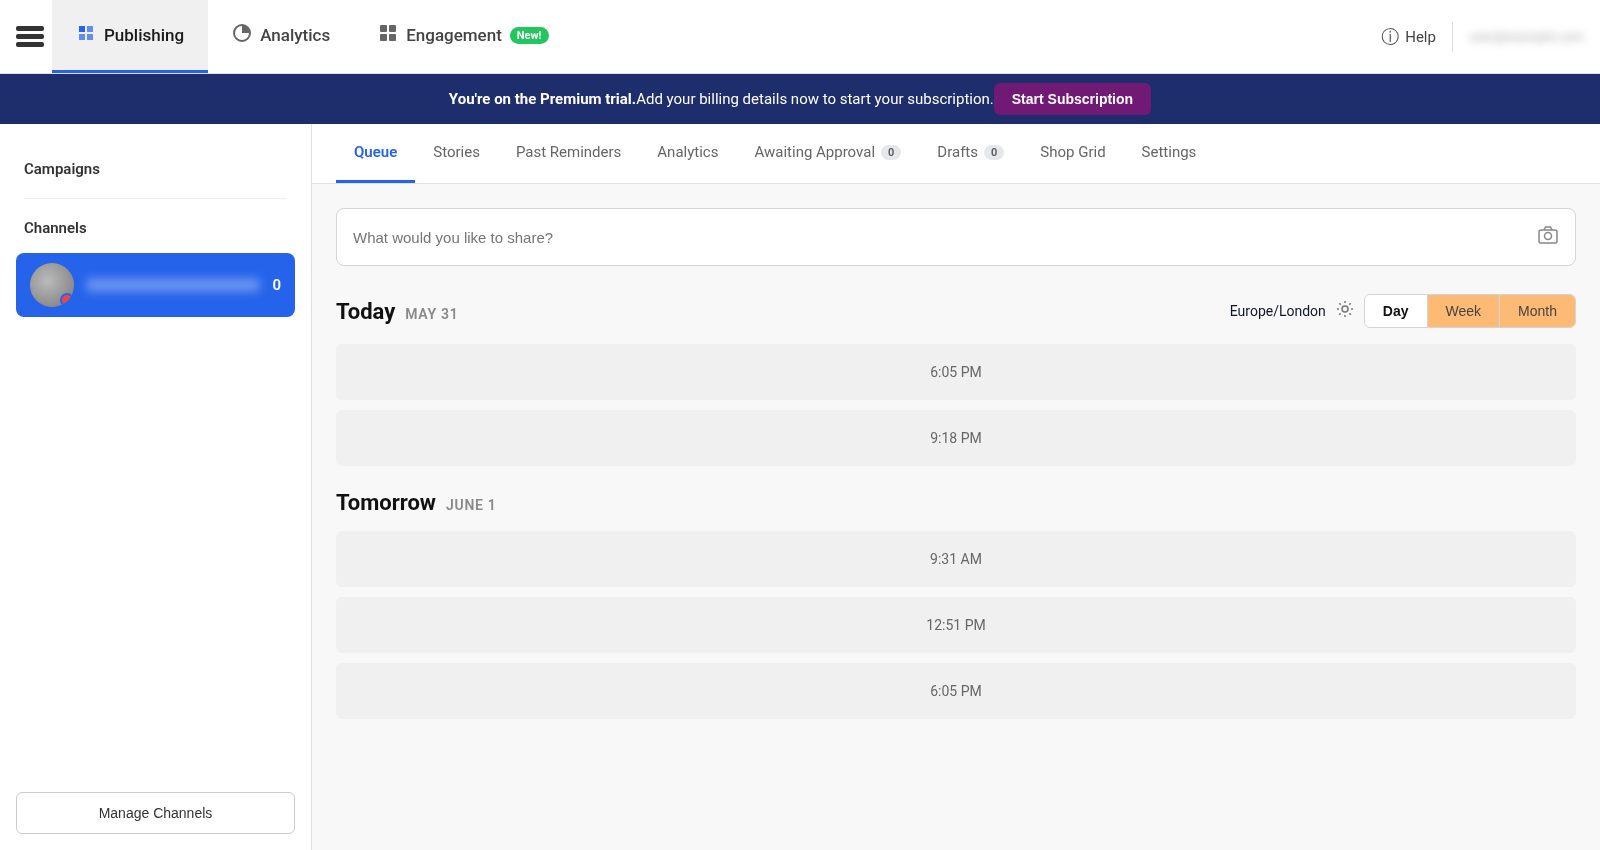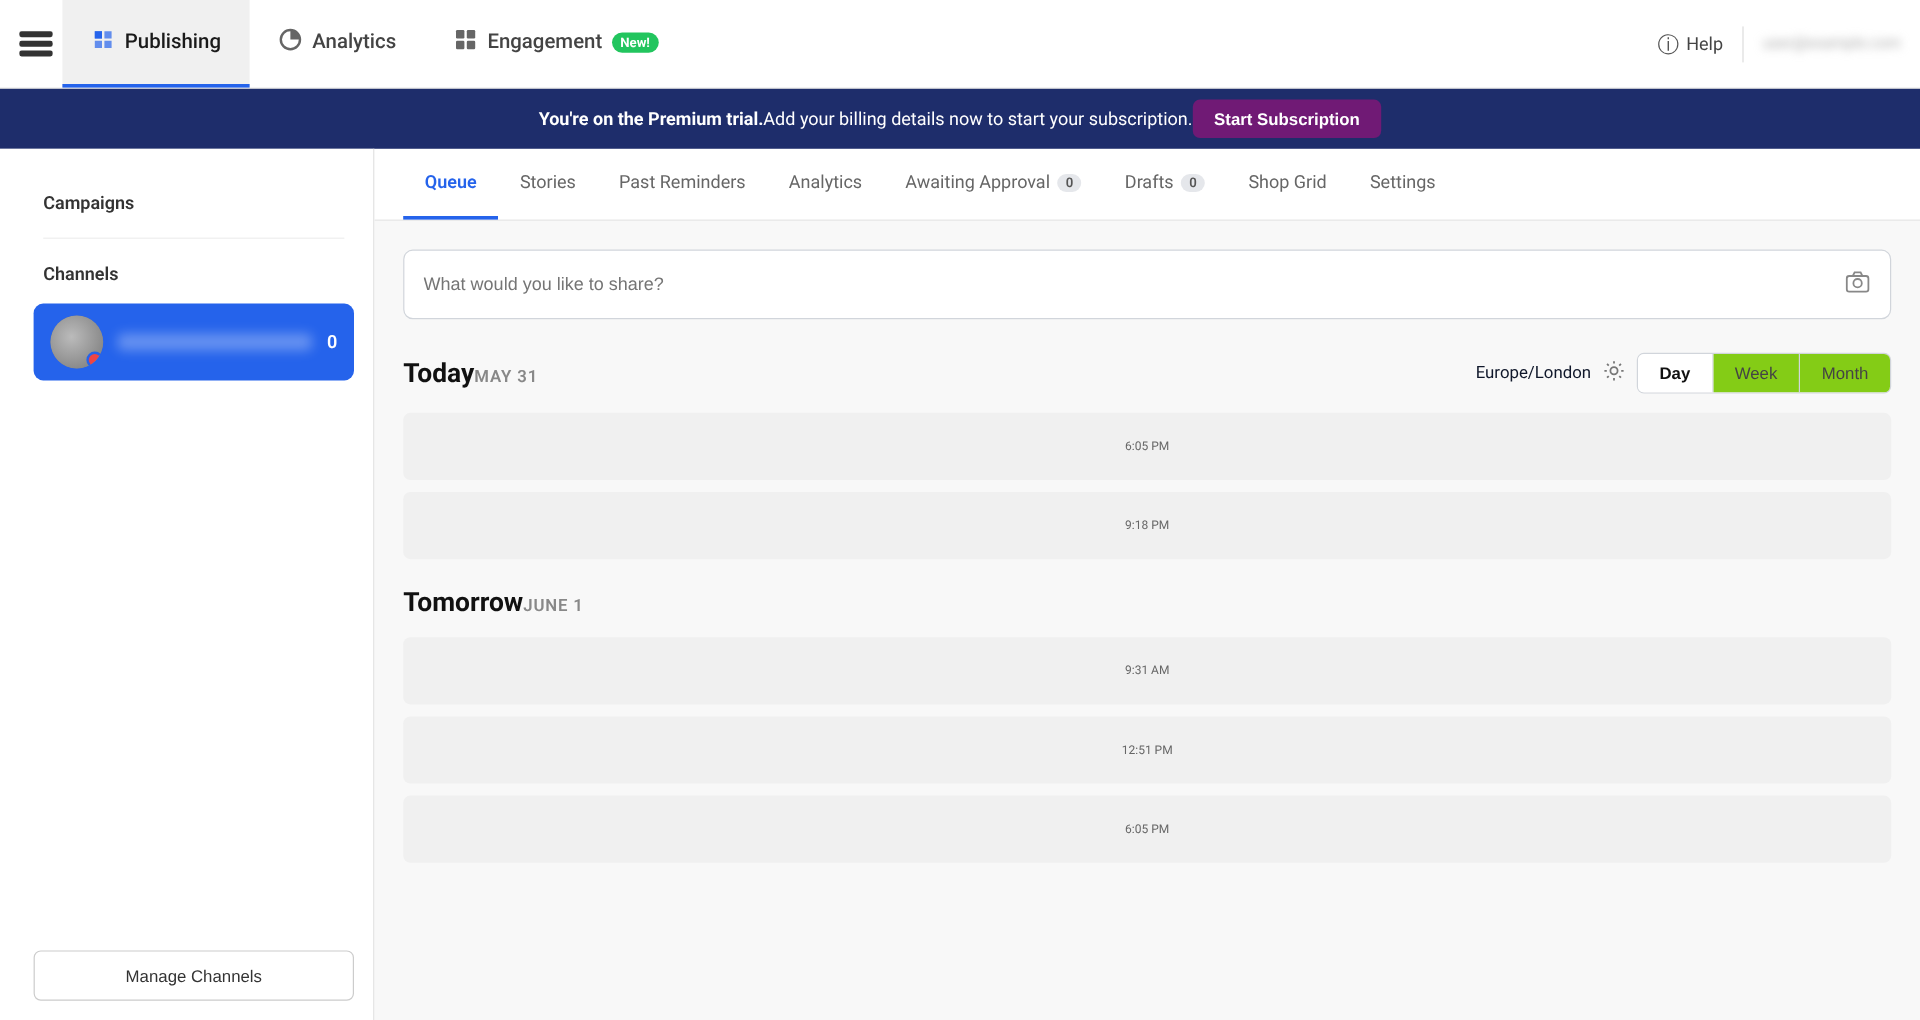--- a/index.html
+++ b/index.html
@@ -122,21 +122,21 @@
       height: calc(850px - 74px - 50px);
     }
 
     
     .sidebar {
       width: 312px;
       background: #fff;
       border-right: 1px solid #e0e0e0;
       display: flex;
       flex-direction: column;
-      padding: 24px 0 0 12px;
+      padding: 24px 0 0 0;
       flex-shrink: 0;
     }
     .sidebar-section-title {
       font-size: 15px;
       font-weight: 600;
       color: #333;
       padding: 8px 24px;
       cursor: pointer;
     }
     .sidebar-section-title:first-child { margin-top: 4px; }
@@ -294,20 +294,21 @@
     
     .schedule-header {
       display: flex;
       align-items: center;
       justify-content: space-between;
       margin-bottom: 16px;
     }
     .schedule-title {
       display: flex;
       align-items: baseline;
+      gap: 10px;
     }
     .schedule-day {
       font-size: 22px;
       font-weight: 700;
       color: #111;
     }
     .schedule-date {
       font-size: 14px;
       font-weight: 600;
       color: #888;
@@ -330,40 +331,40 @@
     .view-toggle {
       display: flex;
       border: 1px solid #d1d5db;
       border-radius: 6px;
       overflow: hidden;
     }
     .view-btn {
       padding: 8px 18px;
       font-size: 14px;
       color: #444;
-      background: #84cc16;
+      background: #fdba74;
       border: none;
       cursor: pointer;
       border-right: 1px solid #d1d5db;
     }
     .view-btn:last-child { border-right: none; }
     .view-btn.active {
       background: #fff;
       font-weight: 600;
       color: #111;
     }
 
     .time-slot {
       background: #f0f0f0;
       border-radius: 6px;
       height: 56px;
       display: flex;
       align-items: center;
       justify-content: center;
-      font-size: 10px;
+      font-size: 14px;
       color: #666;
       margin-bottom: 10px;
     }
 
     .schedule-section {
       margin-bottom: 24px;
     }
   </style>
 </head>
 <body>

